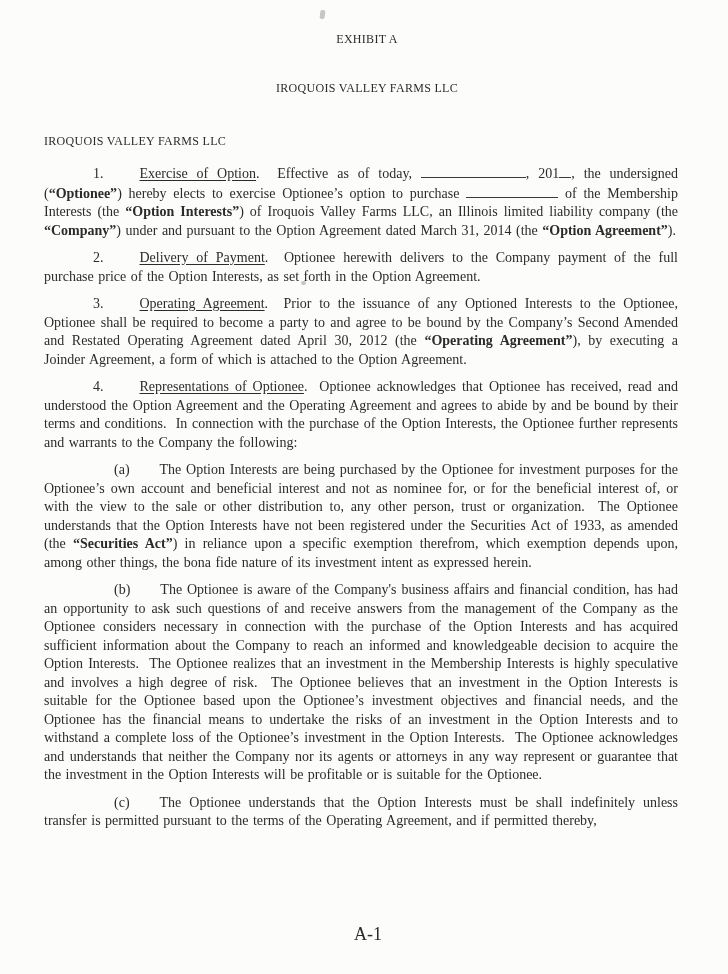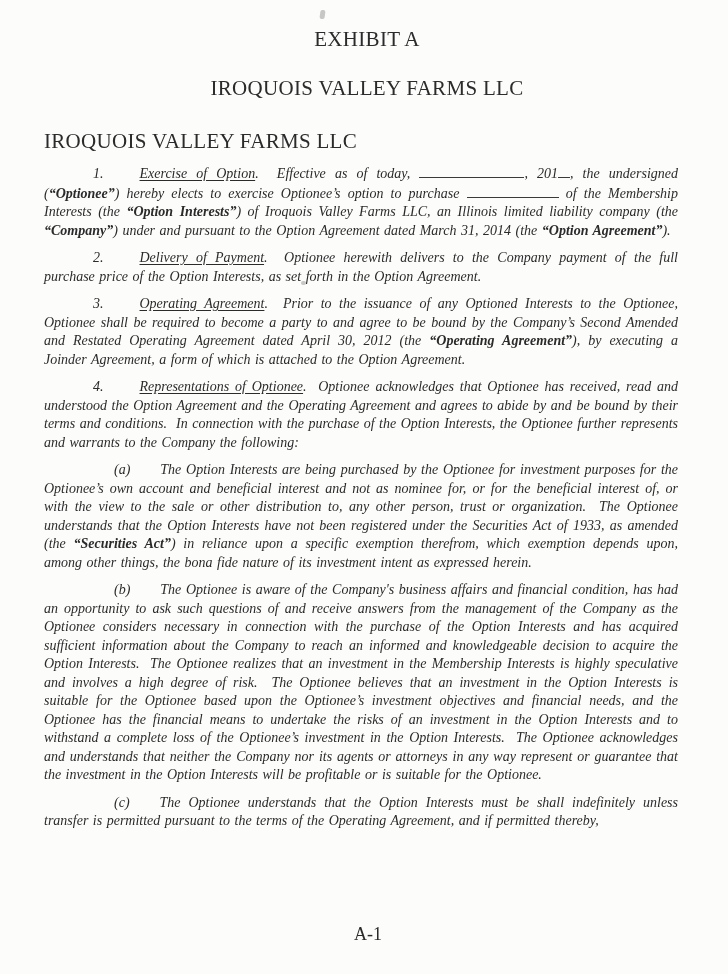--- a/index.html
+++ b/index.html
@@ -10,30 +10,29 @@
     margin: 0 auto;
     background: #fcfcfb;
     box-sizing: border-box;
     padding: 30px 38px 0 44px;
     overflow: hidden;
     font-family: "Liberation Serif", "DejaVu Serif", serif;
     color: #2b2b2b;
     font-size: 14px;
     line-height: 18.5px;
   }
-  .caps { letter-spacing: 0.3px; font-size: 21px; line-height: 19px; }
+  .caps { letter-spacing: 0.3px; font-size: 12px; line-height: 19px; }
   .center { text-align: center; }
   .notice { margin-top: 30px; }
   .addressee { margin-top: 34px; text-align: left; }
   #paragraphs { margin-top: 13px; }
   .para {
     margin: 0 12px 9px 0;
     text-align: justify;
     word-spacing: 1px;
-    font-style: italic;
   }
   .para span { white-space: pre-wrap; }
   .tab { display: inline-block; height: 1px; }
   .t1 { width: 49px; }
   .t2 { width: 70px; }
   .g1 { width: 36px; }
   .g2 { width: 30px; }
   .heading { text-decoration: underline; text-underline-offset: 2px; }
   .b { font-weight: bold; }
   .blank {

